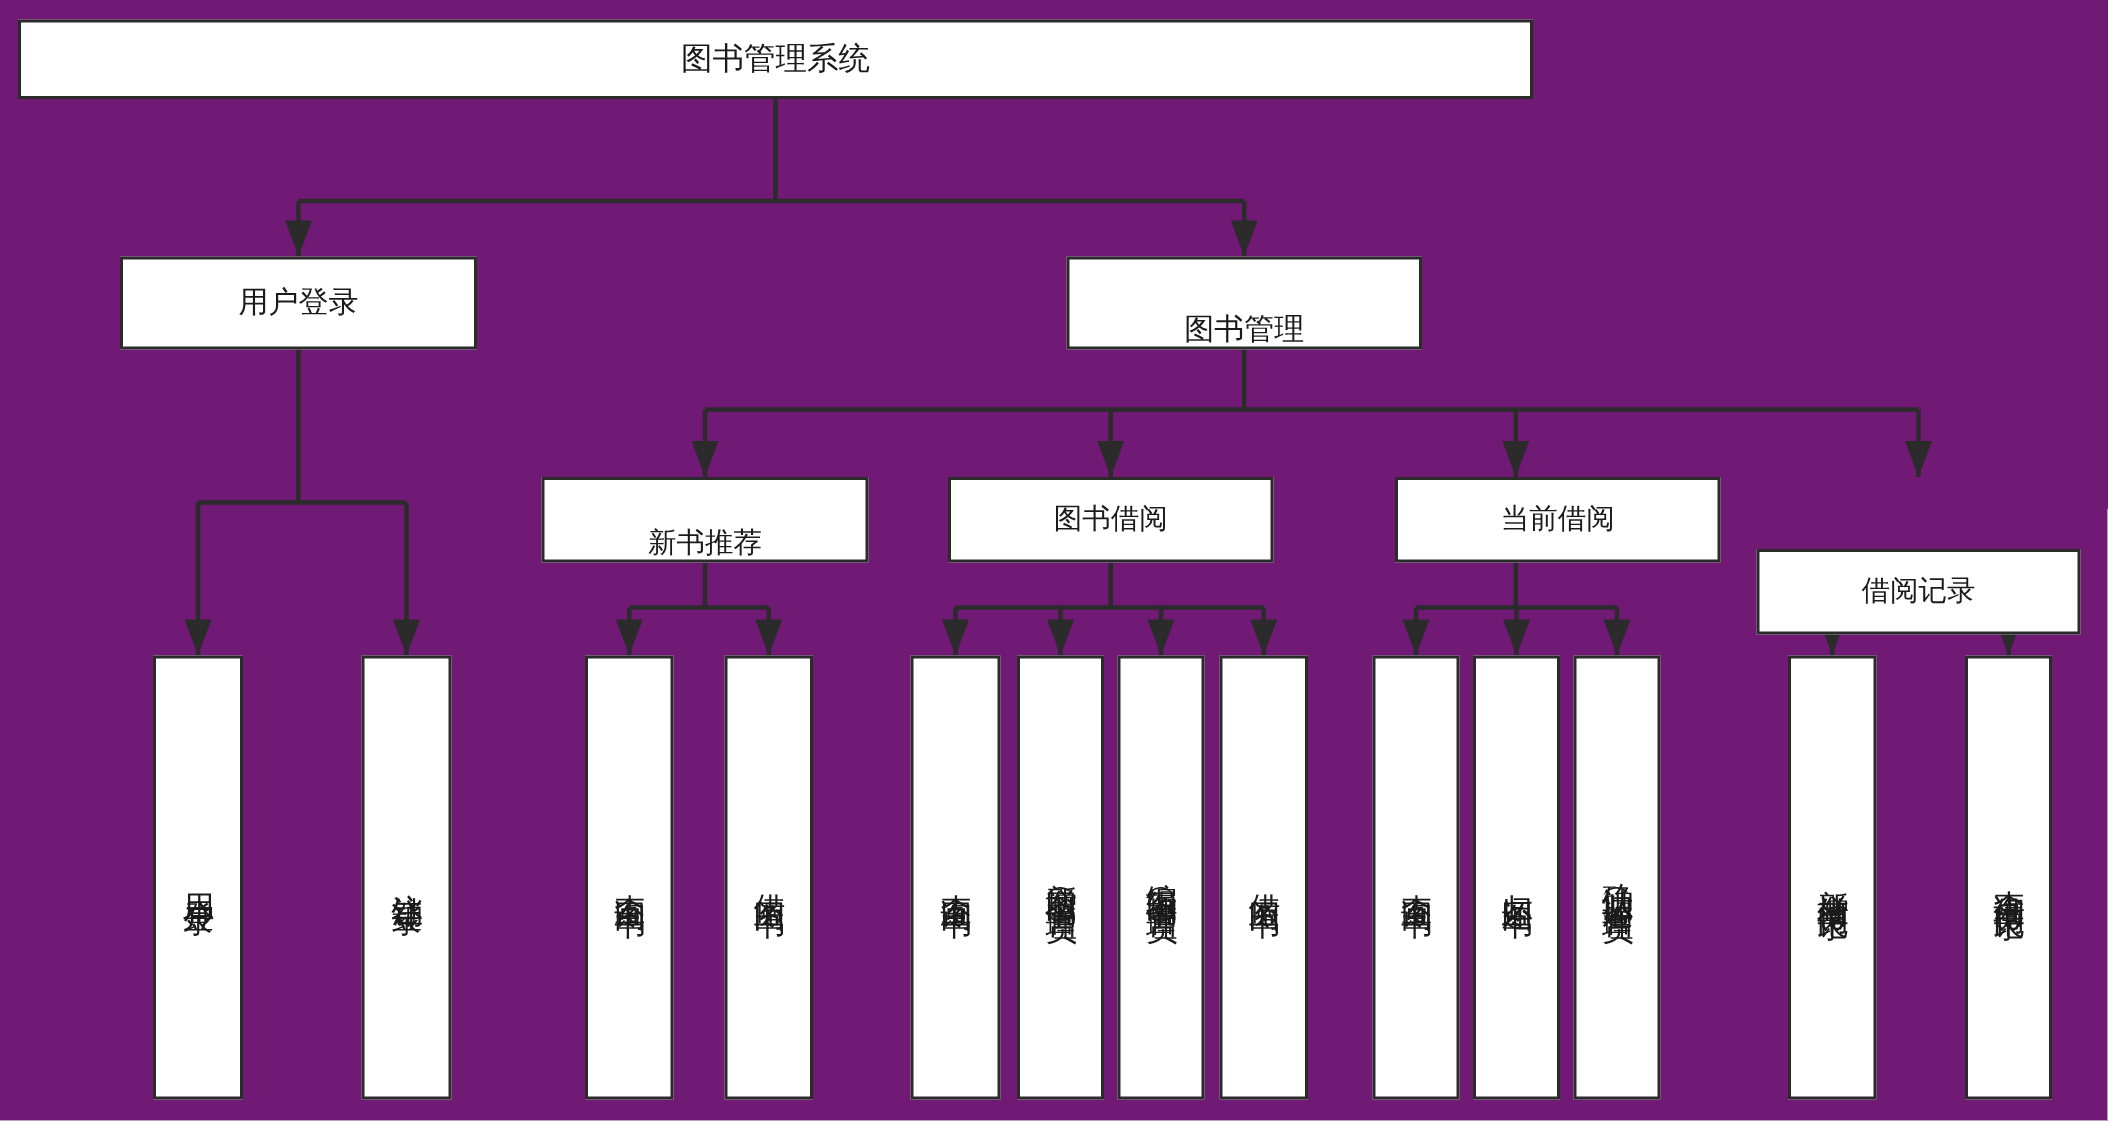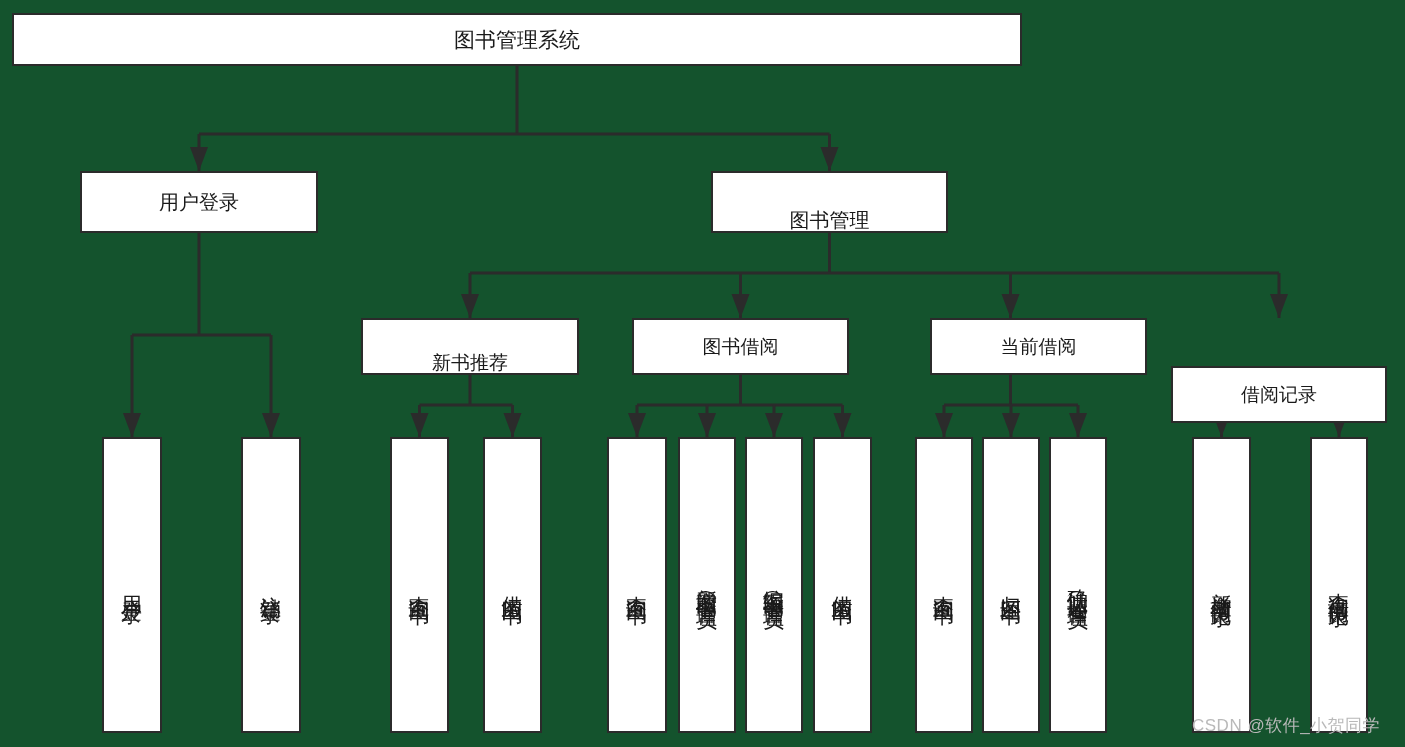--- a/index.html
+++ b/index.html
@@ -7,21 +7,21 @@
     padding: 0;
     background: #ffffff;
   }
   body {
     font-family: "Liberation Sans", "DejaVu Sans", sans-serif;
   }
   #diagram-root {
     position: relative;
     width: 1405px;
     height: 747px;
-    background: #14532d;
+    background: #701a75;
     overflow: hidden;
   }
   .node-box {
     position: absolute;
     box-sizing: border-box;
     background: #ffffff;
     border: 2px solid #2b2b2b;
     display: flex;
     align-items: center;
     justify-content: center;
@@ -175,14 +175,13 @@
       <div class="node-box leaf" style="left: 1049px; top: 437px; width: 58px; height: 296px; border-color: rgb(43, 43, 43);">
         <div class="node-label" style="color: rgb(26, 26, 26);">确认归还（管理员）</div>
       </div>
       <div class="node-box leaf" style="left: 1192px; top: 437px; width: 59px; height: 296px; border-color: rgb(43, 43, 43);">
         <div class="node-label" style="color: rgb(26, 26, 26);">新增借阅记录</div>
       </div>
       <div class="node-box leaf" style="left: 1310px; top: 437px; width: 58px; height: 296px; border-color: rgb(43, 43, 43);">
         <div class="node-label" style="color: rgb(26, 26, 26);">查询借阅记录</div>
       </div>
     </div>
-  <div class="watermark" style="left: 1192px; top: 714px; color: rgb(185, 185, 185);">CSDN @软件_小贺同学</div>
 </div>
 
 </body></html>

